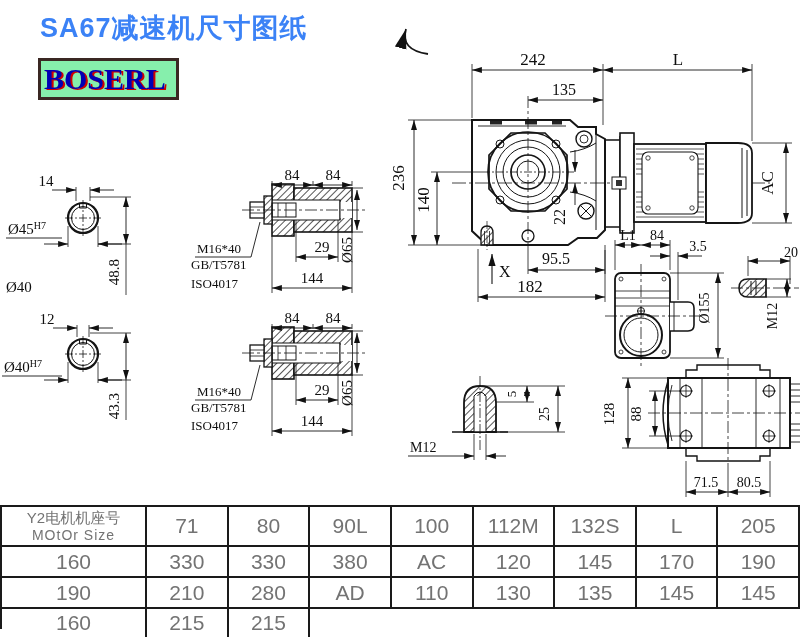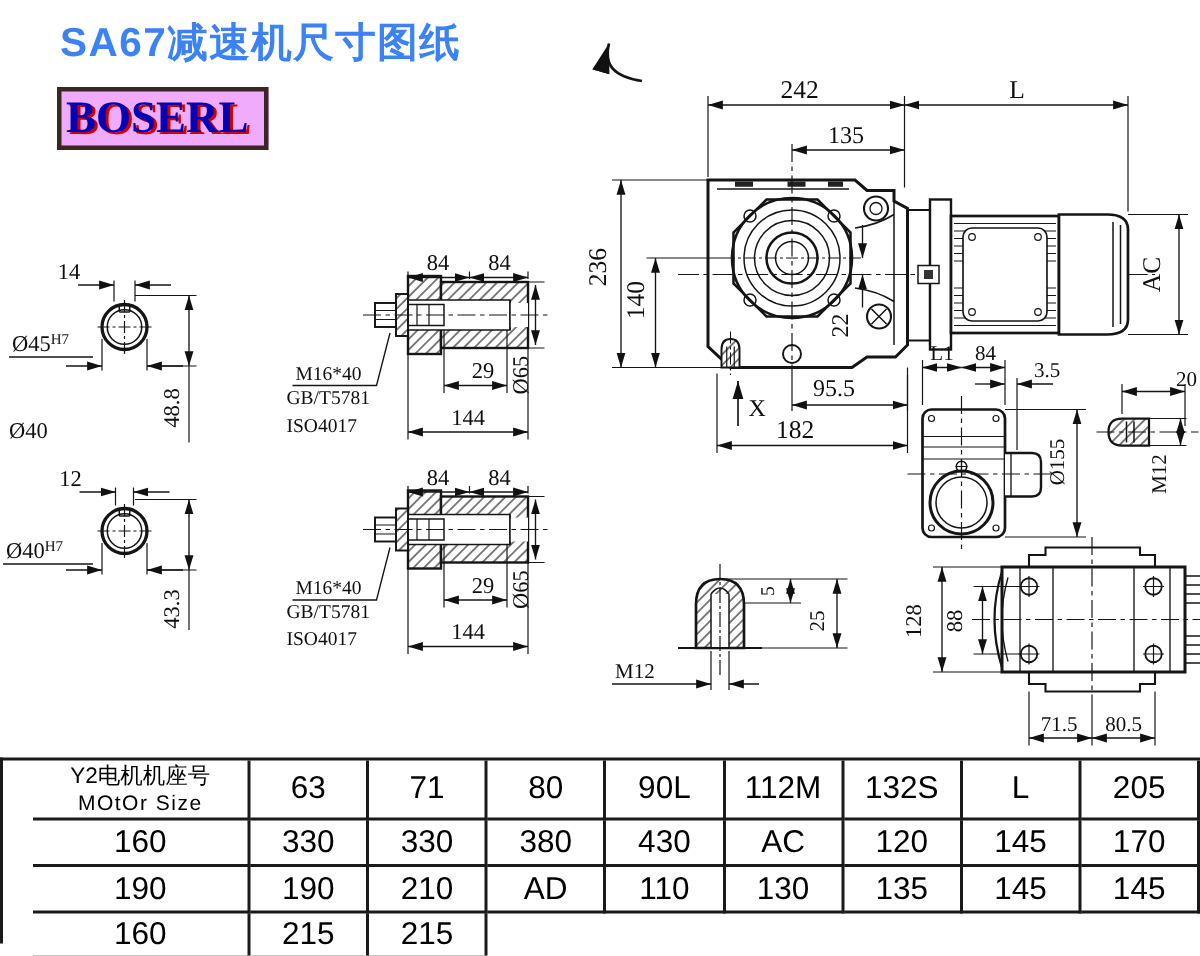--- a/index.html
+++ b/index.html
@@ -1,30 +1,30 @@
 <!DOCTYPE html>
 <html><head>
 <meta charset="utf-8">
 <style>
   html,body{margin:0;padding:0;background:#fff;}
   body{width:800px;height:637px;position:relative;font-family:"Liberation Serif",serif;overflow:hidden;}
   .title{position:absolute;left:40px;top:10px;font-family:"Liberation Sans",sans-serif;
          font-weight:bold;font-size:27px;color:#3b82f6;letter-spacing:1px;}
   .logo{position:absolute;left:38px;top:58px;width:132px;height:36px;border:3px solid #3a2723;
-        background:#f0abfc;display:flex;align-items:center;padding-left:3px;box-sizing:content-box;}
+        background:#86efac;display:flex;align-items:center;padding-left:3px;box-sizing:content-box;}
   .logo span{font-family:"Liberation Serif",serif;font-weight:bold;font-size:30px;line-height:1;
         color:#0000b4;text-shadow:2px 1px 0 #cf0000;}
   svg{position:absolute;left:0;top:0;}
   svg text{font-family:"Liberation Serif",serif;fill:#0f0f0f;}
   .t14{font-size:14px;} .t15{font-size:15px;} .t16{font-size:16px;} .t17{font-size:17px;} .t13{font-size:13px;}
   .mid{text-anchor:middle;}
   .tbl{position:absolute;left:0;top:505px;width:800px;height:124px;display:grid;
        grid-template-columns:145px repeat(8,1fr);grid-template-rows:40px 31px 31px 30px;
        border-top:2px solid #1a1a1a;border-left:2px solid #1a1a1a;box-sizing:border-box;
-       font-family:"Liberation Sans",sans-serif;color:#000000;background:#fff;padding-left:20px;}
+       font-family:"Liberation Sans",sans-serif;color:#737373;background:#fff;}
   .cell{border-right:2px solid #1a1a1a;border-bottom:2px solid #1a1a1a;display:flex;
         align-items:center;justify-content:center;font-size:21px;}
   .hcell{flex-direction:column;line-height:1.15;}
   .hcn{font-size:15px;} .hen{font-size:14px;font-family:Liberation Sans, sans-serif;letter-spacing:1px;}
 </style>
 </head>
 <body>
 
 <div class="title">SA67减速机尺寸图纸</div>
 <div class="logo">
@@ -315,42 +315,42 @@
 <text class="t15 mid" transform="rotate(-90 641 414)" x="641" y="414">88</text>
 <text class="t14 mid" x="706" y="487">71.5</text>
 <text class="t14 mid" x="749" y="487">80.5</text>
 </svg>
 
 <div class="tbl">
   <div class="cell hcell">
     <span class="hcn">Y2电机机座号</span>
     <span class="hen">MOtOr Size</span>
   </div>
-  <div class="cell">63</div>
   <div class="cell">71</div>
   <div class="cell">80</div>
   <div class="cell">90L</div>
+  <div class="cell">100</div>
   <div class="cell">112M</div>
   <div class="cell">132S</div>
 
   <div class="cell">L</div>
   <div class="cell">205</div>
   <div class="cell">160</div>
   <div class="cell">330</div>
   <div class="cell">330</div>
   <div class="cell">380</div>
-  <div class="cell">430</div>
 
   <div class="cell">AC</div>
   <div class="cell">120</div>
   <div class="cell">145</div>
   <div class="cell">170</div>
   <div class="cell">190</div>
   <div class="cell">190</div>
   <div class="cell">210</div>
+  <div class="cell">280</div>
 
   <div class="cell">AD</div>
   <div class="cell">110</div>
   <div class="cell">130</div>
   <div class="cell">135</div>
   <div class="cell">145</div>
   <div class="cell">145</div>
   <div class="cell">160</div>
   <div class="cell">215</div>
   <div class="cell">215</div>

